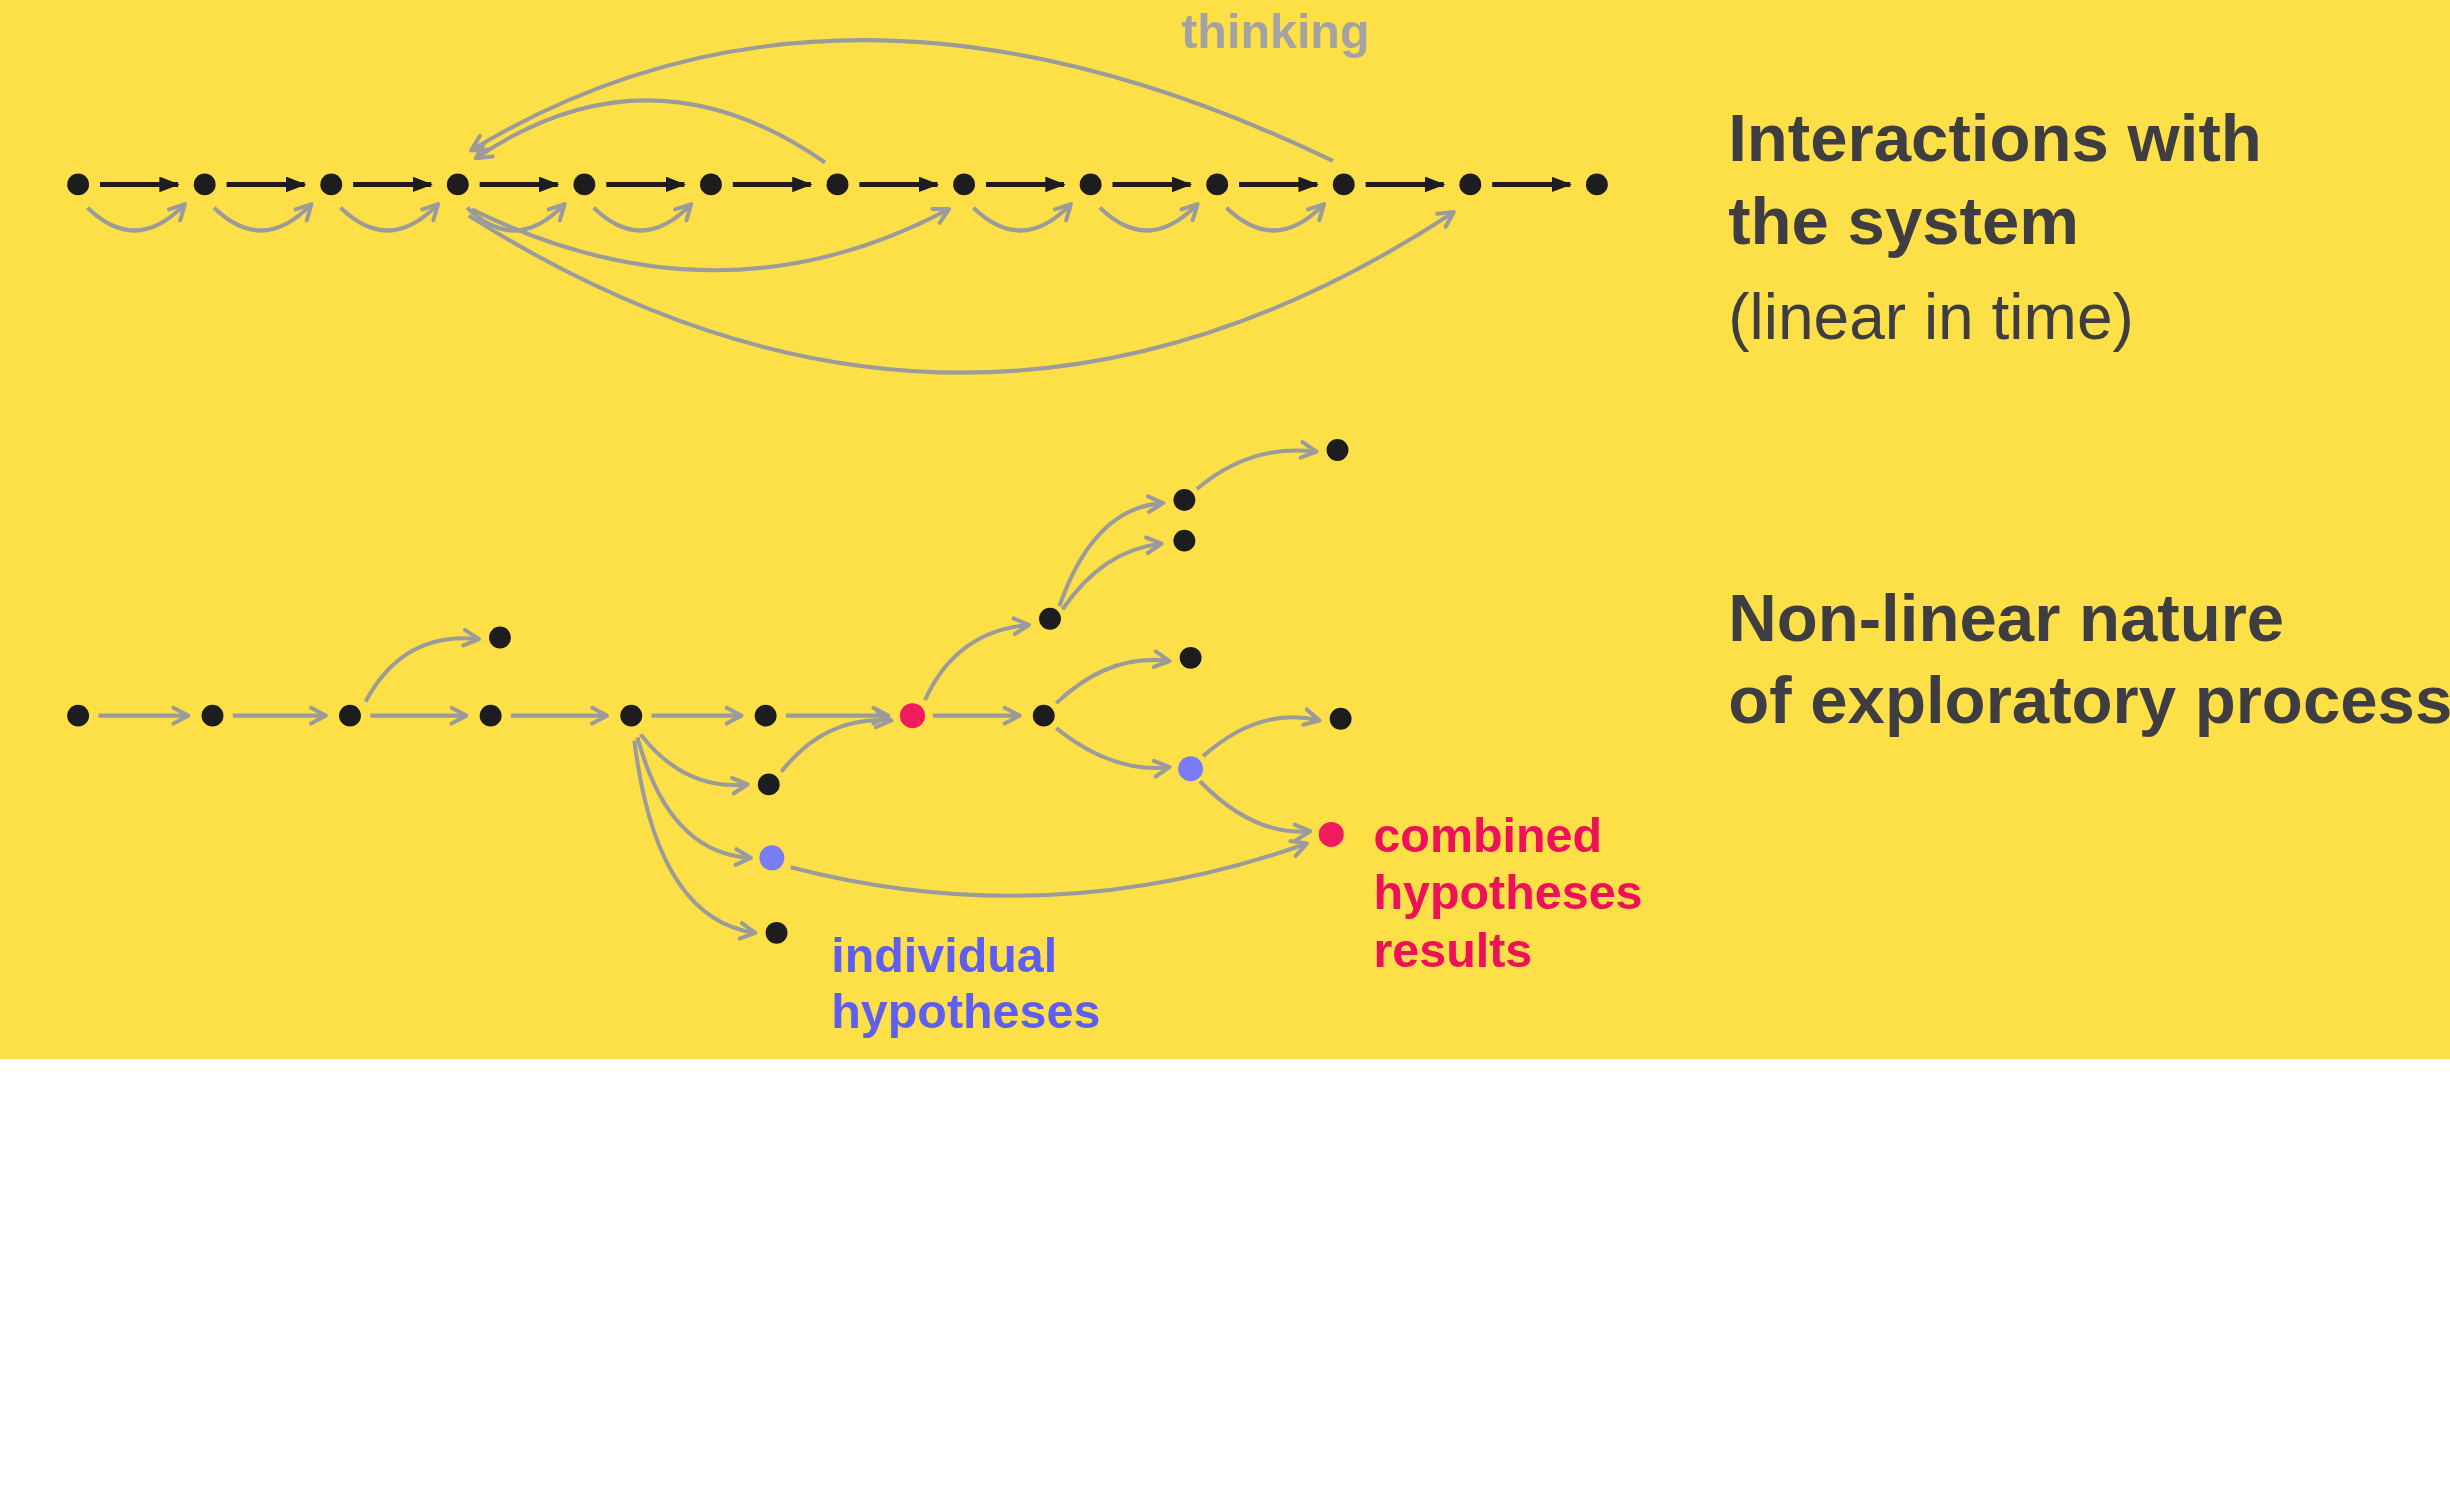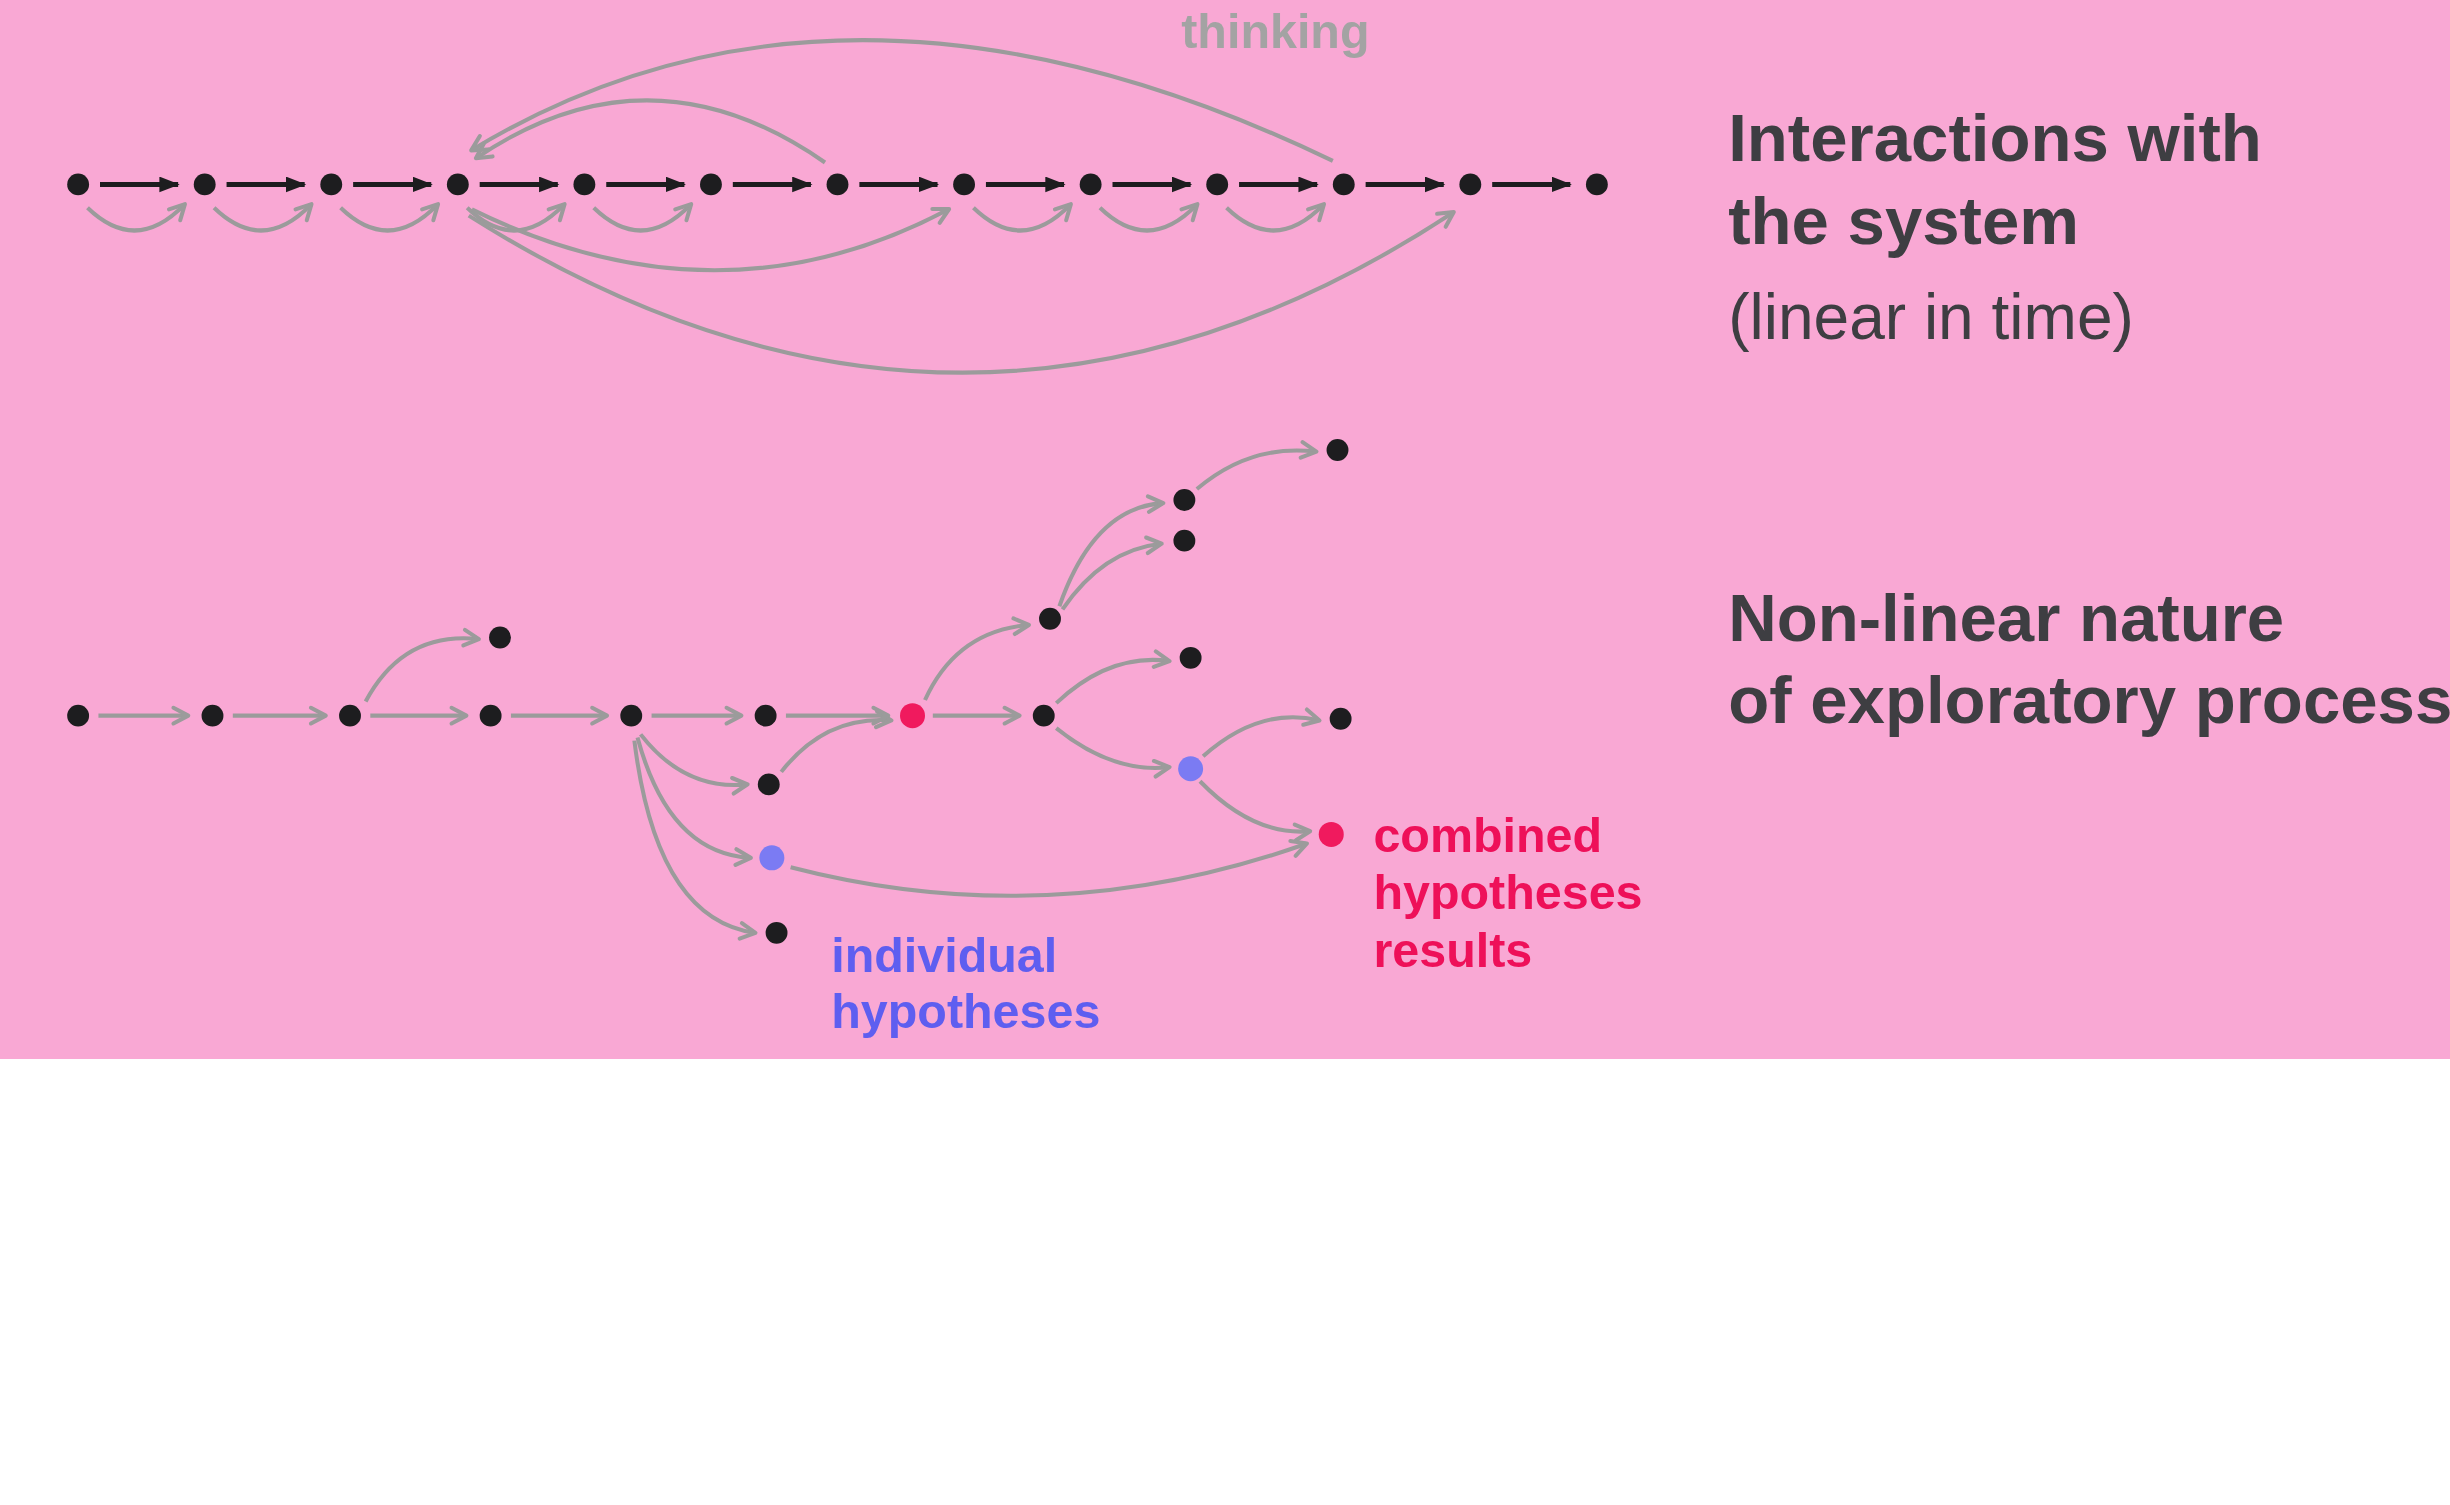--- a/index.html
+++ b/index.html
@@ -5,21 +5,21 @@
   html, body {
     margin: 0;
     padding: 0;
     background: #ffffff;
   }
   body {
     font-family: "Liberation Sans", sans-serif;
   }
   .page {
     width: 100vw;
-    background: #f9a8d4;
+    background: #fde047;
     overflow: hidden;
     text-align: center;
   }
   svg {
     display: block;
     width: 100%;
     height: auto;
   }
   .caption-bold {
     font-size: 43px;

